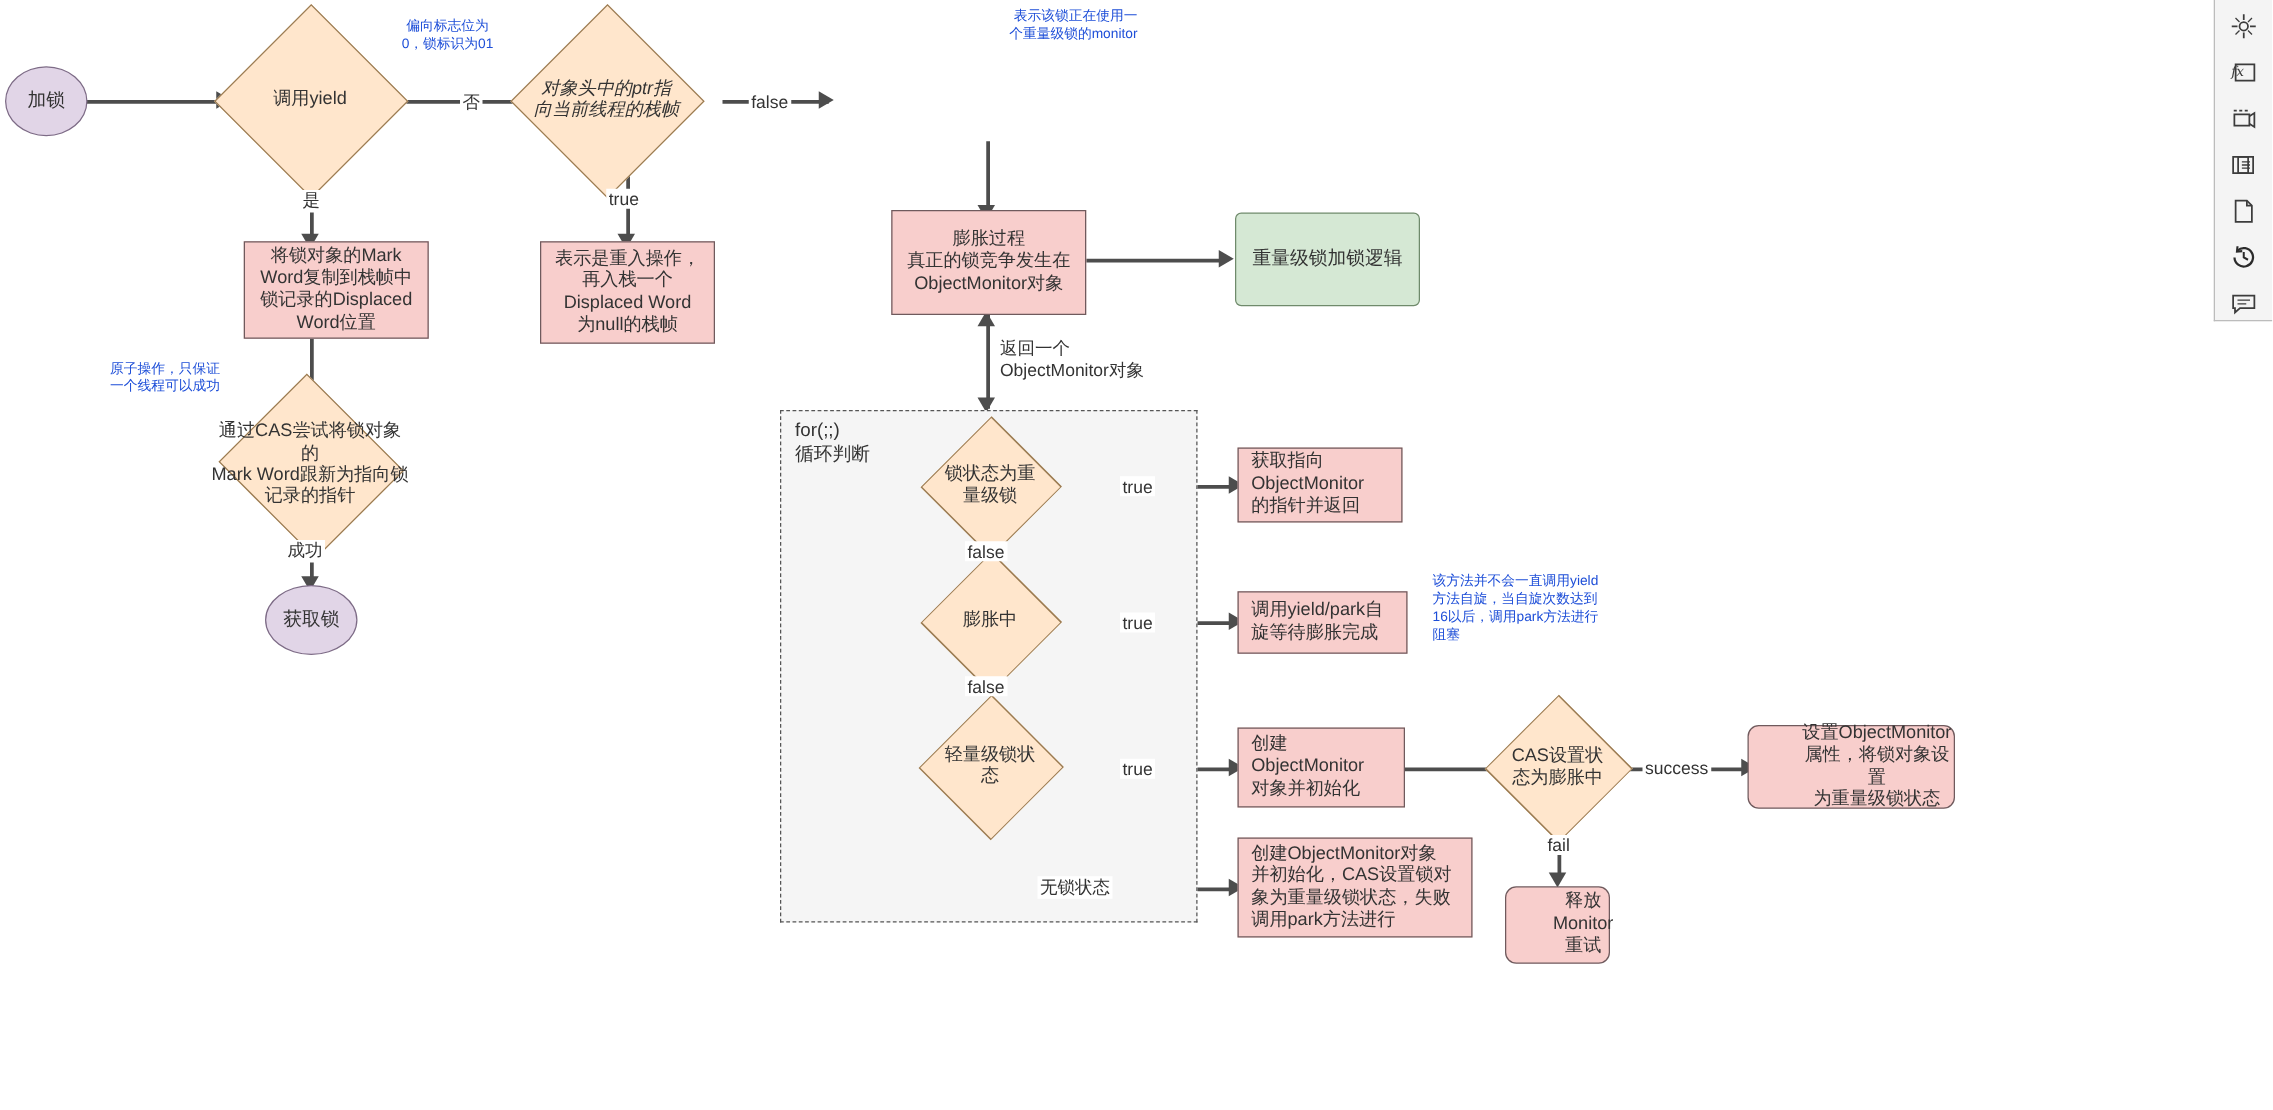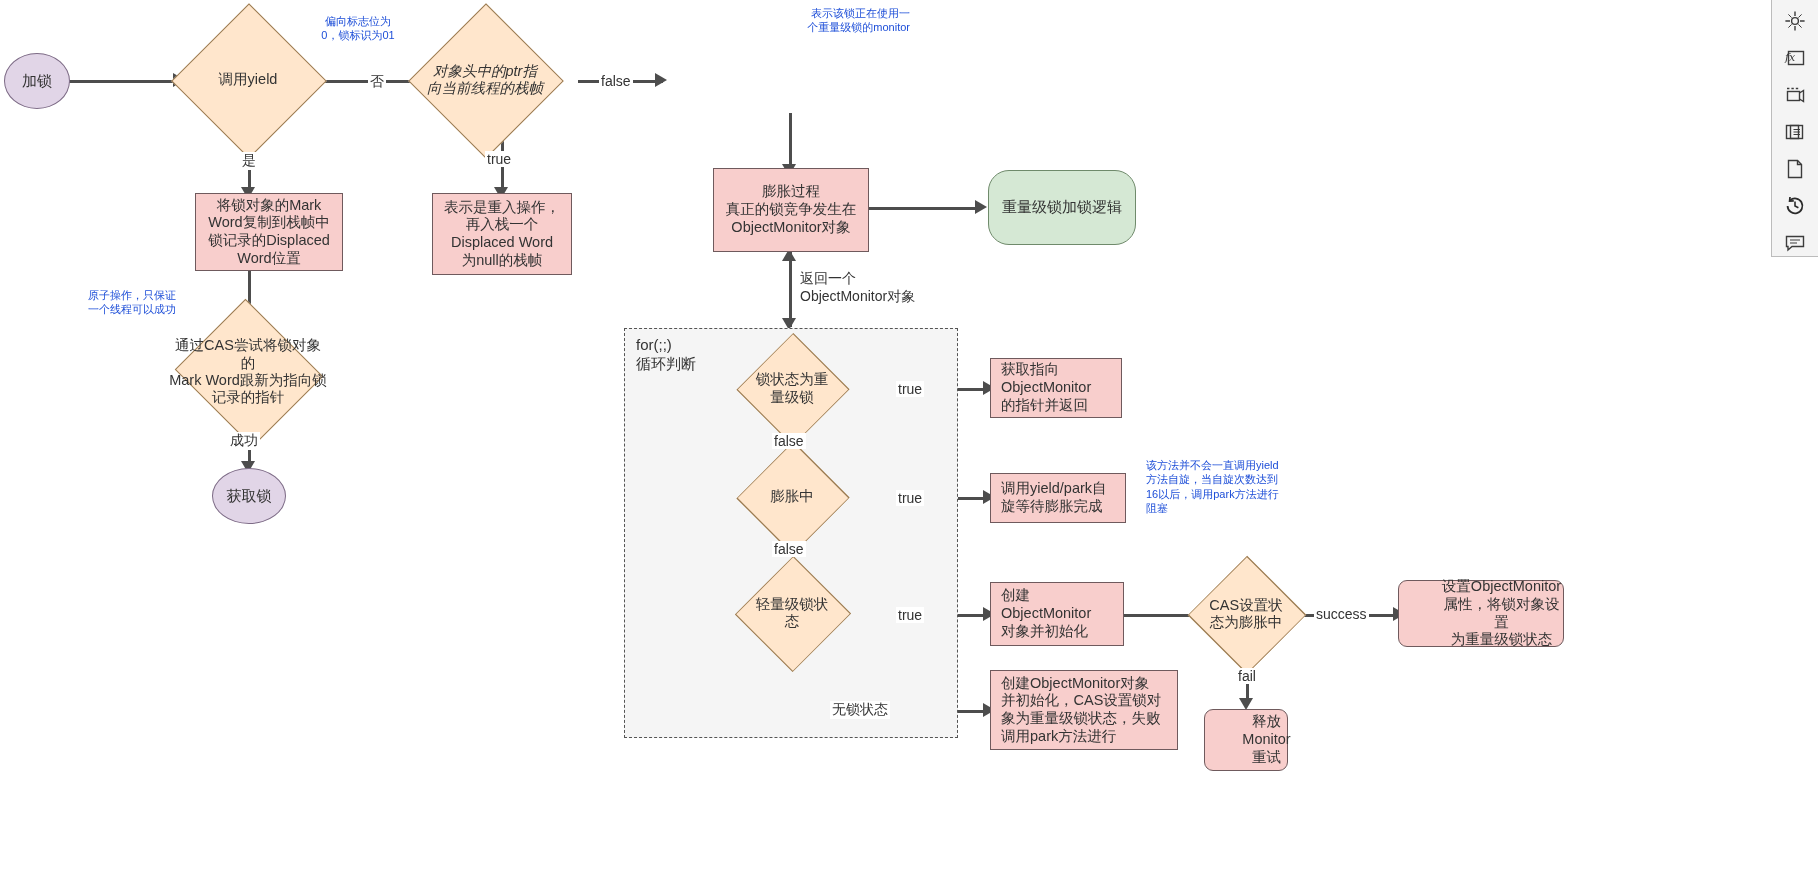--- a/index.html
+++ b/index.html
@@ -31,21 +31,21 @@
     background:#f8cecc;
     border:1.6px solid #6f5a5d;
     font-size:14.5px;
   }
   .proc.round{border-radius:9px;padding-left:41px;}
   .proc.lpad{justify-content:flex-start;text-align:left;padding-left:10px;}
 
   .green{
     background:#d5e8d4;
     border:1.6px solid #6f8a6b;
-    border-radius:21px;
+    border-radius:5px;
     font-size:15px;
   }
 
   .ellipse{
     background:#e1d5e7;
     border:1.6px solid #7d6b86;
     border-radius:50%;
     font-size:15px;
   }
 

